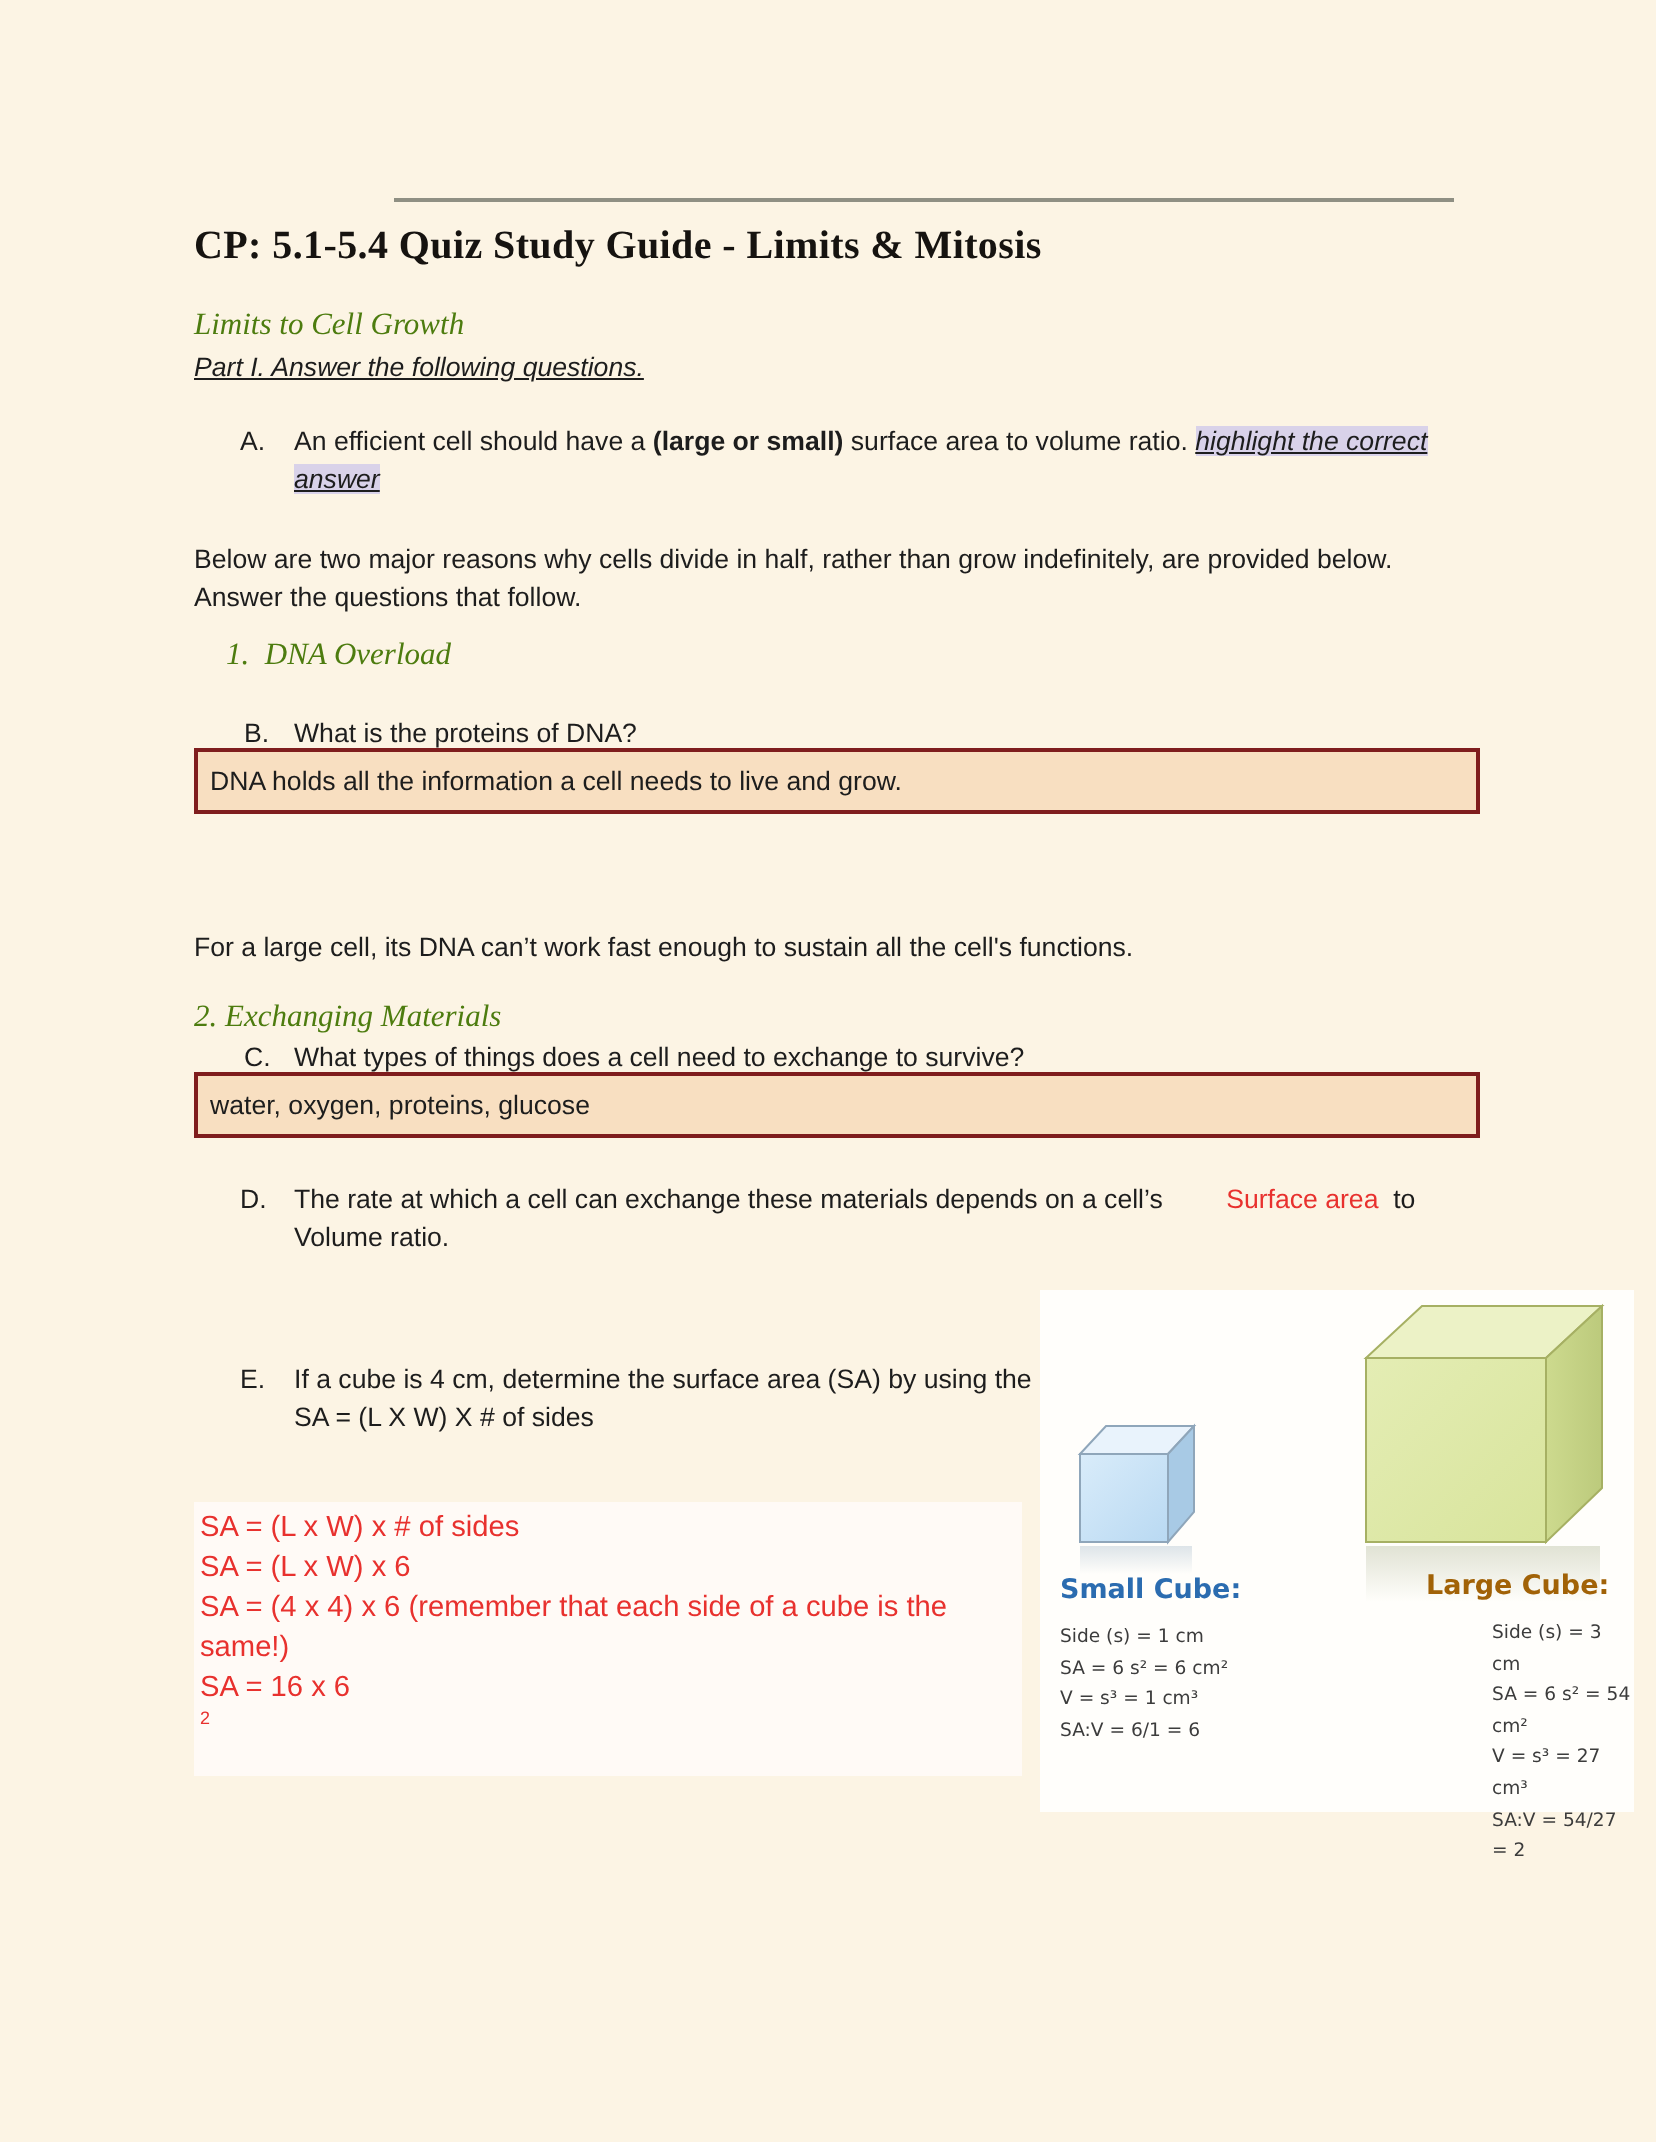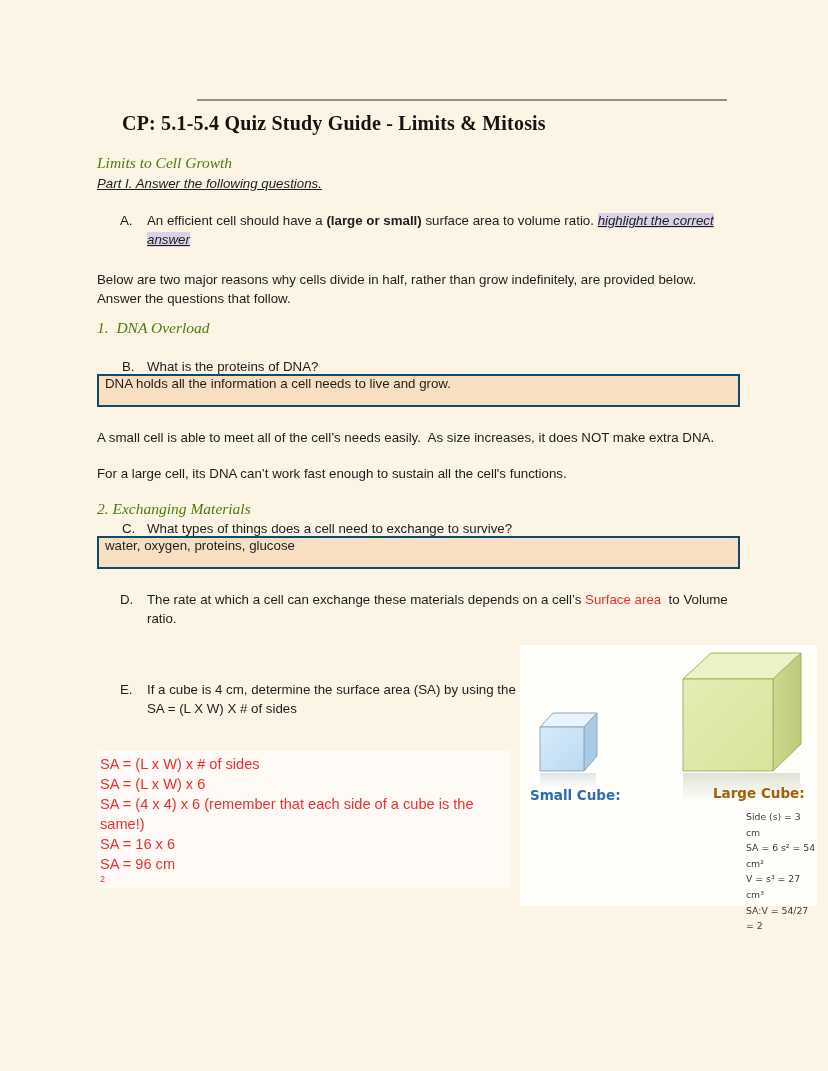--- a/index.html
+++ b/index.html
@@ -11,51 +11,50 @@
     color:#1d1d1d;
     overflow:hidden;
   }
   .abs{position:absolute;}
   .rule{left:197px;top:99px;width:530px;height:2px;background:#8f8f83;}
   .title{
     left:97px;top:112px;width:620px;
     font-family:"Liberation Serif",serif;
     font-weight:bold;font-size:20px;color:#161310;
     letter-spacing:.2px;
-    margin-left:25px;
   }
   .serif-it{
     font-family:"Liberation Serif",serif;
     font-style:italic;font-size:15.5px;color:#4d7c0f;
   }
   .sec-head{left:97px;top:154px;}
   .instr{
     left:97px;top:176px;
     font-style:italic;font-size:13.3px;
     text-decoration:underline;
   }
   .body-txt{font-size:13.3px;line-height:19px;}
   .list-item{display:flex;}
   .qlabel{flex:0 0 27px;}
   .para{left:97px;width:646px;}
   .hl{
     background:#d9d2e9;
     font-style:italic;
     text-decoration:underline;
   }
-  .red-inline{color:#e8312e;}
+  .red-inline{color:#e8312e;margin-left:28px;}
   .answer-box{
     left:97px;width:633px;height:29px;
     background:#f8dfc1;
-    border:2px solid #0c4a6e;
-    display:flex;align-items:flex-start;
+    border:2px solid #7f1d1d;
+    display:flex;align-items:center;
     padding-left:6px;
     font-size:13.3px;
   }
-  .h-dna{left:97px;top:319px;font-style:italic;}
+  .h-dna{left:113px;top:319px;font-style:italic;}
   .h-exch{left:97px;top:500px;}
   
   .work-box{
     left:97px;top:751px;width:414px;height:137px;
     background:#fffaf6;
     color:#e8312e;
     font-size:14.6px;line-height:20px;
     padding:3px 0 0 3px;box-sizing:border-box;
   }
   .work-box .sup{font-size:9px;line-height:11px;display:block;}
@@ -105,21 +104,20 @@
 
   <div class="abs list-item body-txt" style="left:122px;top:357px;width:600px;">
     <span class="qlabel" style="flex-basis:25px;">B.</span>
     <span>What is the proteins of DNA?</span>
   </div>
 
   <div class="abs answer-box" style="top:374px;">
     <span>DNA holds all the information a cell needs to live and grow.</span>
   </div>
 
-  <div class="abs para body-txt" style="top:428px;">A small cell is able to meet all of the cell’s needs easily.&nbsp; As size increases, it does NOT make extra DNA.</div>
 
   <div class="abs para body-txt" style="top:464px;">For a large cell, its DNA can’t work fast enough to sustain all the cell's functions.</div>
 
   <div class="abs serif-it h-exch">2. Exchanging Materials</div>
 
   <div class="abs list-item body-txt" style="left:122px;top:519px;width:610px;">
     <span class="qlabel" style="flex-basis:25px;">C.</span>
     <span>What types of things does a cell need to exchange to survive?</span>
   </div>
 
@@ -170,20 +168,26 @@
       </defs>
       <g>
         <rect x="5" y="124" width="117" height="28" fill="url(#refFadeG)"></rect>
       </g>
       <polygon points="5,30 33,4 123,4 95,30" fill="#ecf2c6" stroke="#a6b063" stroke-width="1"></polygon>
       <polygon points="95,30 123,4 123,95 95,122" fill="url(#greenSide)" stroke="#a6b063" stroke-width="1"></polygon>
       <polygon points="5,30 95,30 95,122 5,122" fill="url(#greenFront)" stroke="#a6b063" stroke-width="1"></polygon>
     </svg>
 
     <div class="fig-title small">Small Cube:</div>
+    <div class="fig-stats small">
+      <div>Side (s) = 1 cm</div>
+      <div>SA = 6 s² = 6 cm²</div>
+      <div>V = s³ = 1 cm³</div>
+      <div>SA:V = 6/1 = 6</div>
+    </div>
 
     <div class="fig-title large">Large Cube:</div>
     <div class="fig-stats large">
       <div>Side (s) = 3 cm</div>
       <div>SA = 6 s² = 54 cm²</div>
       <div>V = s³ = 27 cm³</div>
       <div>SA:V = 54/27 = 2</div>
     </div>
   </div>
 
@@ -193,17 +197,16 @@
       <div>If a cube is 4 cm, determine the surface area (SA) by using the</div>
       <div>SA = (L X W) X # of sides</div>
     </span>
   </div>
 
   <div class="abs work-box">
     <div>SA = (L x W) x # of sides</div>
     <div>SA = (L x W) x 6</div>
     <div>SA = (4 x 4) x 6 (remember that each side of a cube is the same!)</div>
     <div>SA = 16 x 6</div>
-    <div>SA = 96 cm</div>
     <span class="sup">2</span>
   </div>
 
 </div>
 
 </body></html>

